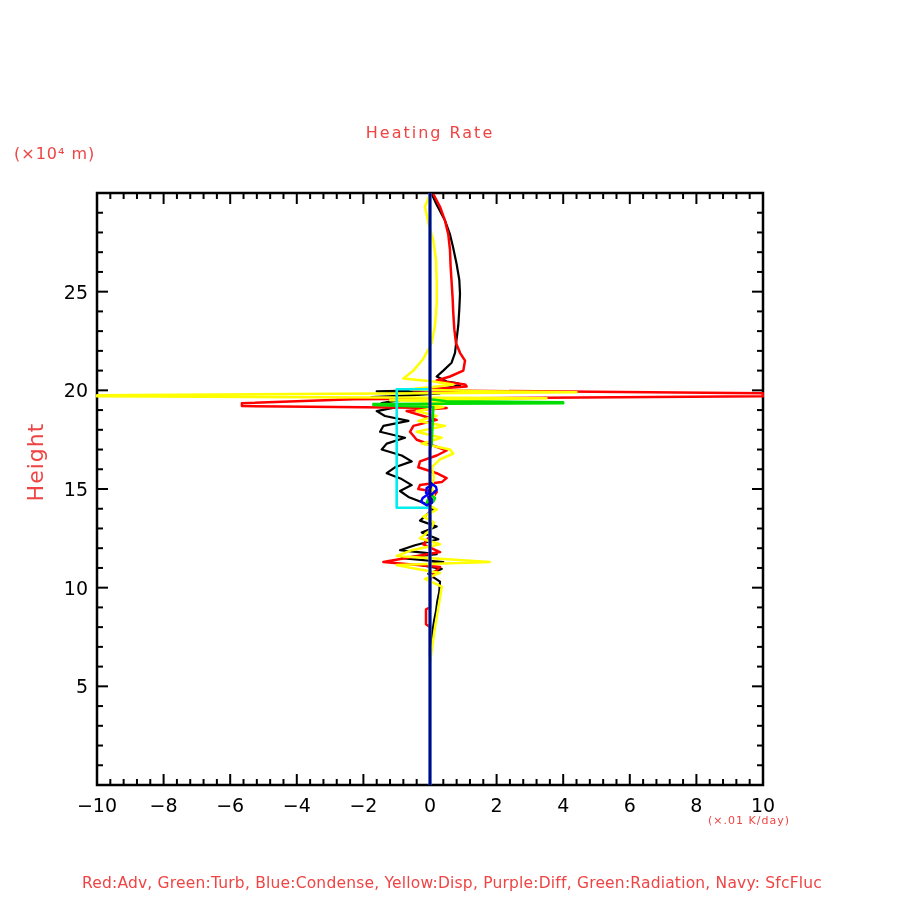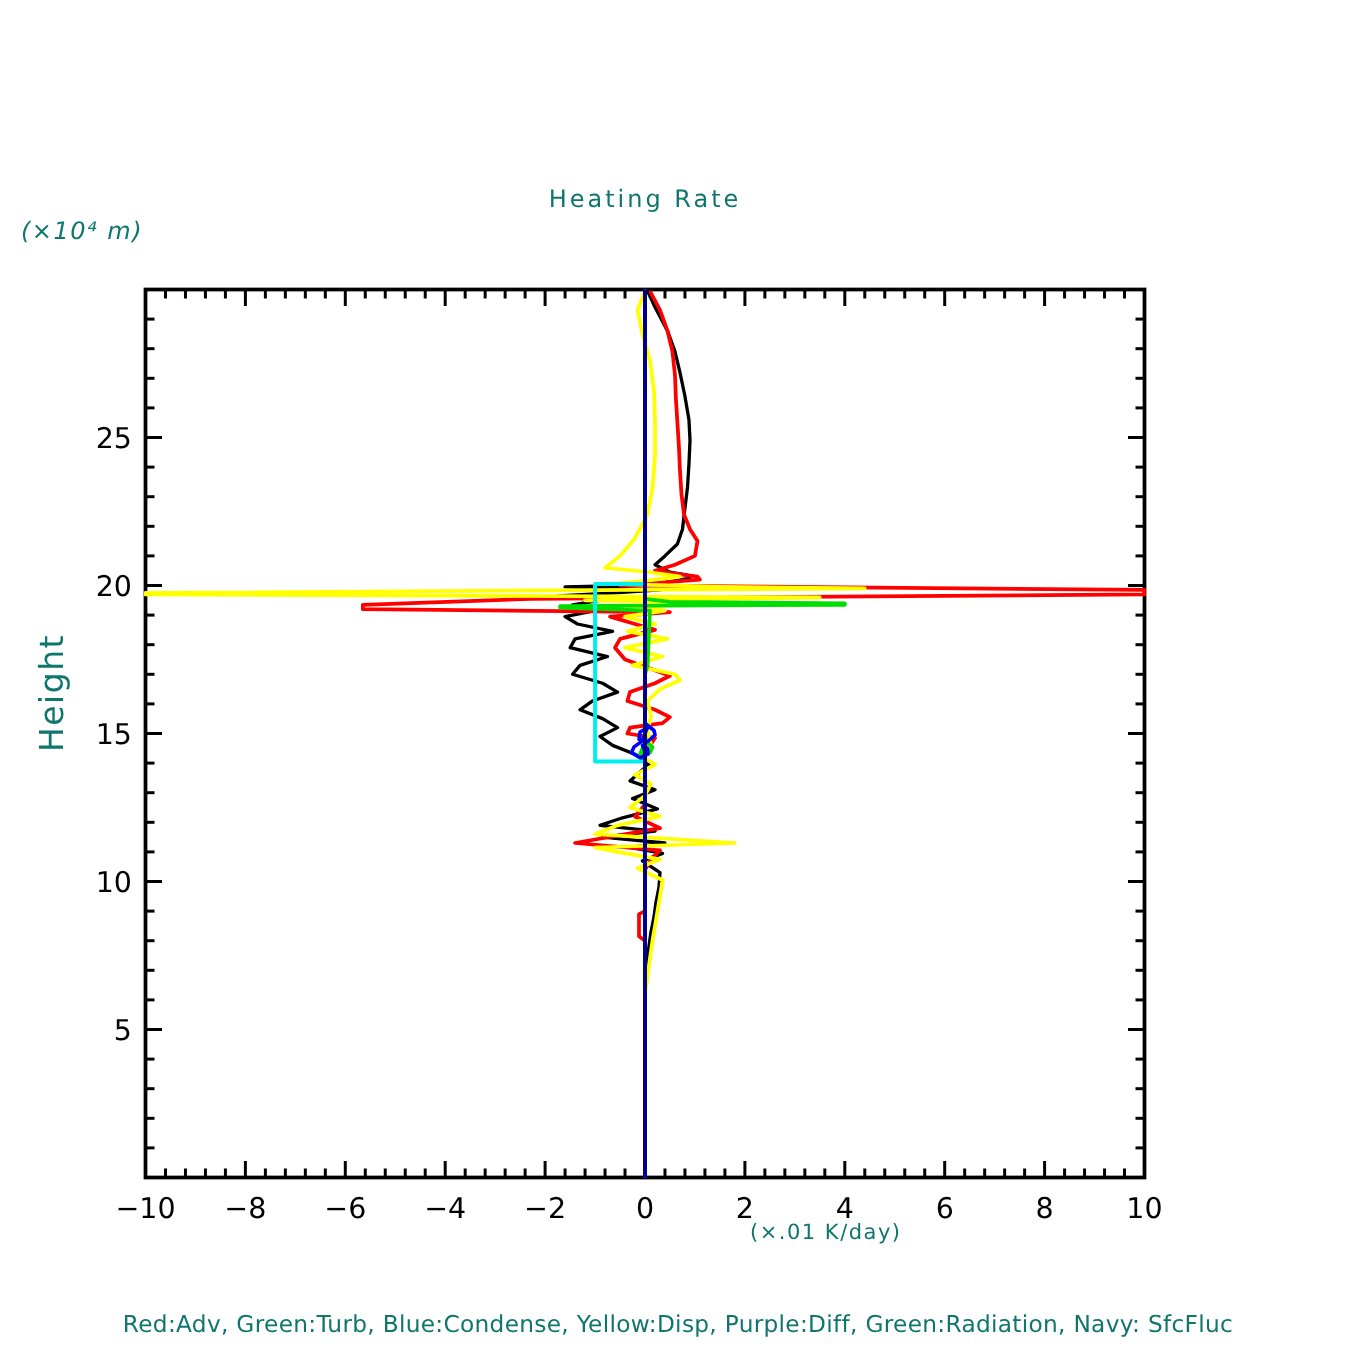--- a/index.html
+++ b/index.html
@@ -1,25 +1,25 @@
 <!DOCTYPE html>
 <html><head>
 <meta charset="utf-8">
 <style>
   html,body{margin:0;padding:0;background:#fff;}
   .stage{position:relative;width:904px;height:904px;background:#ffffff;
-         font-family:"DejaVu Sans",sans-serif;color:#0f766e;overflow:hidden;}
+         font-family:"DejaVu Sans",sans-serif;color:#ef4444;overflow:hidden;}
   .chart-title{position:absolute;left:0;top:123px;width:860px;text-align:center;
 age
          font-size:27px;letter-spacing:2px;font-weight:400;}
-  .y-unit{position:absolute;left:14px;top:144px;font-size:16px;letter-spacing:1px;font-style:italic;}
+  .y-unit{position:absolute;left:14px;top:144px;font-size:16px;letter-spacing:1px;}
   .y-title{position:absolute;left:-64px;top:449px;width:200px;height:26px;text-align:center;
          font-size:22px;letter-spacing:1px;transform:rotate(-90deg);}
-  .x-unit{position:absolute;left:500px;top:814px;width:290px;
-         font-size:14px;letter-spacing:1px;}
+  .x-unit{position:absolute;left:500px;top:814px;width:290px;text-align:right;
+         font-size:11px;letter-spacing:1px;}
   .legend-line{position:absolute;left:0;top:874px;width:904px;text-align:center;
          font-size:15.5px;letter-spacing:0.2px;white-space:nowrap;}
   svg{position:absolute;left:0;top:0;}
   text{font-family:"DejaVu Sans",sans-serif;}
 </style>
 </head>
 <body>
 
 <div class="stage">
   <div class="chart-title">Heating Rate</div>

